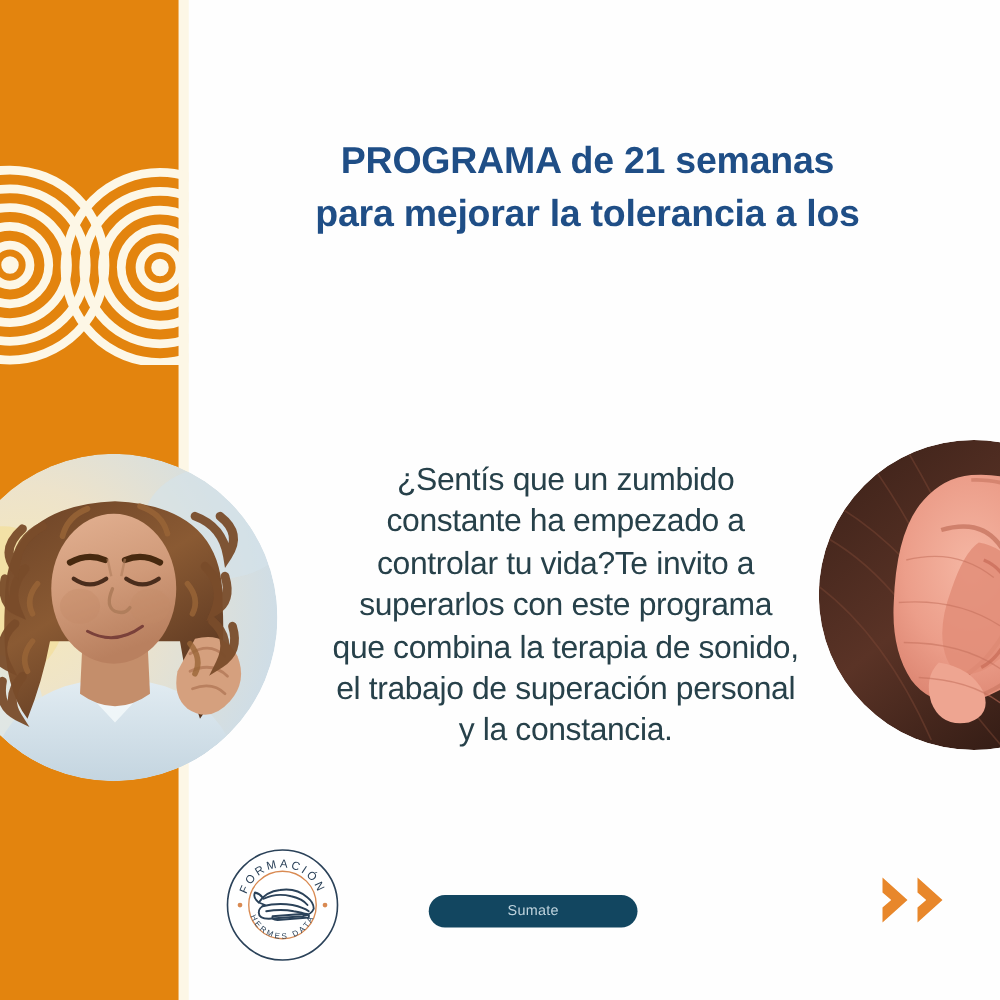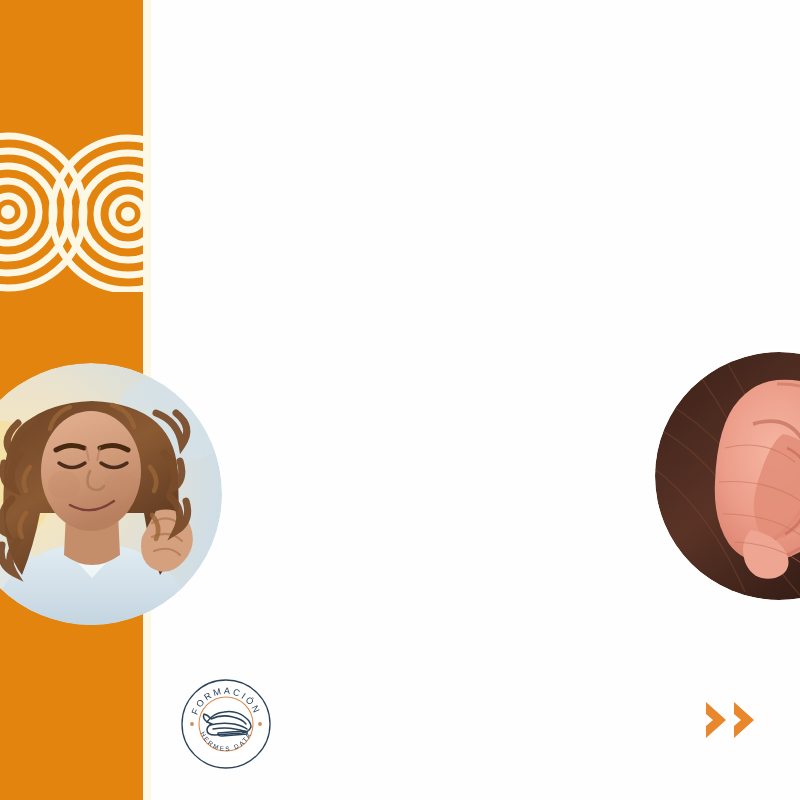--- a/index.html
+++ b/index.html
@@ -106,20 +106,22 @@
         <circle cx="128" cy="82" r="61"></circle>
         <circle cx="128" cy="82" r="46"></circle>
         <circle cx="128" cy="82" r="31"></circle>
         <circle cx="128" cy="82" r="16"></circle>
         <circle cx="128" cy="82" r="3.5"></circle>
       </g>
     </svg>
   </div>
 
   <div class="heading">
+    <span class="hl">PROGRAMA de 21 semanas</span>
+    <span class="hl">para mejorar la tolerancia a los</span>
   </div>
 
   <div class="photo photo-left">
     <svg class="ph-inner" width="262" height="262" viewBox="0 0 262 262" xmlns="http://www.w3.org/2000/svg">
       <defs>
         <radialGradient id="bgL" cx="22%" cy="45%" r="78%">
           <stop offset="0%" stop-color="#F7E9B8"></stop>
           <stop offset="45%" stop-color="#EDE3CB"></stop>
           <stop offset="100%" stop-color="#CFDDE6"></stop>
         </radialGradient>
@@ -268,20 +270,21 @@
         <circle cx="182" cy="170" r="13" fill="#EFA9A3"></circle>
         <circle cx="182" cy="170" r="13" fill="none" stroke="#D98C86" stroke-width="1.4"></circle>
         <g stroke="#FBDCD8" stroke-width="1.2" opacity="0.9">
           <path d="M182 158 L182 182 M170 170 L194 170 M174 162 L190 178 M190 162 L174 178"></path>
         </g>
         <circle cx="182" cy="170" r="4" fill="#FCE6E2"></circle>
       </g>
     </svg>
   </div>
 
+  <p class="body-copy">¿Sentís que un zumbido constante ha empezado a controlar tu vida?Te invito a superarlos con este programa que combina la terapia de sonido, el trabajo de superación personal y la constancia.</p>
 
   <div class="logo">
     <svg width="92" height="92" viewBox="0 0 92 92" xmlns="http://www.w3.org/2000/svg">
       <defs>
         <path id="arcTop" d="M 16 46 A 30 30 0 0 1 76 46" fill="none"></path>
         <path id="arcBot" d="M 19 46 A 27 27 0 0 0 73 46" fill="none"></path>
       </defs>
       <circle cx="46" cy="46" r="44" fill="#FFFFFF"></circle>
       <circle cx="46" cy="46" r="44" fill="none" stroke="#2B4259" stroke-width="1.3"></circle>
       <circle cx="46" cy="46" r="27" fill="none" stroke="#D98A52" stroke-width="1.1"></circle>
@@ -298,20 +301,23 @@
         <path d="M27 44 q6 -9 17 -10 q13 -2 22 6 q5 4 5 9 q-2 5 -9 6 l-27 2 q-8 0 -8 -5 q0 -4 5 -6 z"></path>
         <path d="M31 41 q10 -5 22 -2 q9 2 13 7"></path>
         <path d="M30 47 q12 -3 24 -1 q9 2 13 5"></path>
         <path d="M33 51 q12 -2 22 0 q7 1 11 3"></path>
         <path d="M27 44 q-5 -4 -3 -8 q4 1 6 4"></path>
         <path d="M38 55 l26 -2 q4 0 3 3 l-25 2 q-5 0 -4 -3 z"></path>
       </g>
     </svg>
   </div>
 
+  <div class="cta">
+    <span class="cta-label">Sumate</span>
+  </div>
 
   <div class="chevrons">
     <svg width="62" height="44" viewBox="0 0 62 44" xmlns="http://www.w3.org/2000/svg">
       <path d="M4 4 L24 22 L4 40 L4 28 L11 22 L4 16 Z" fill="#E8872B"></path>
       <path d="M32 4 L52 22 L32 40 L32 28 L39 22 L32 16 Z" fill="#E8872B"></path>
     </svg>
   </div>
 
 </div>
 

